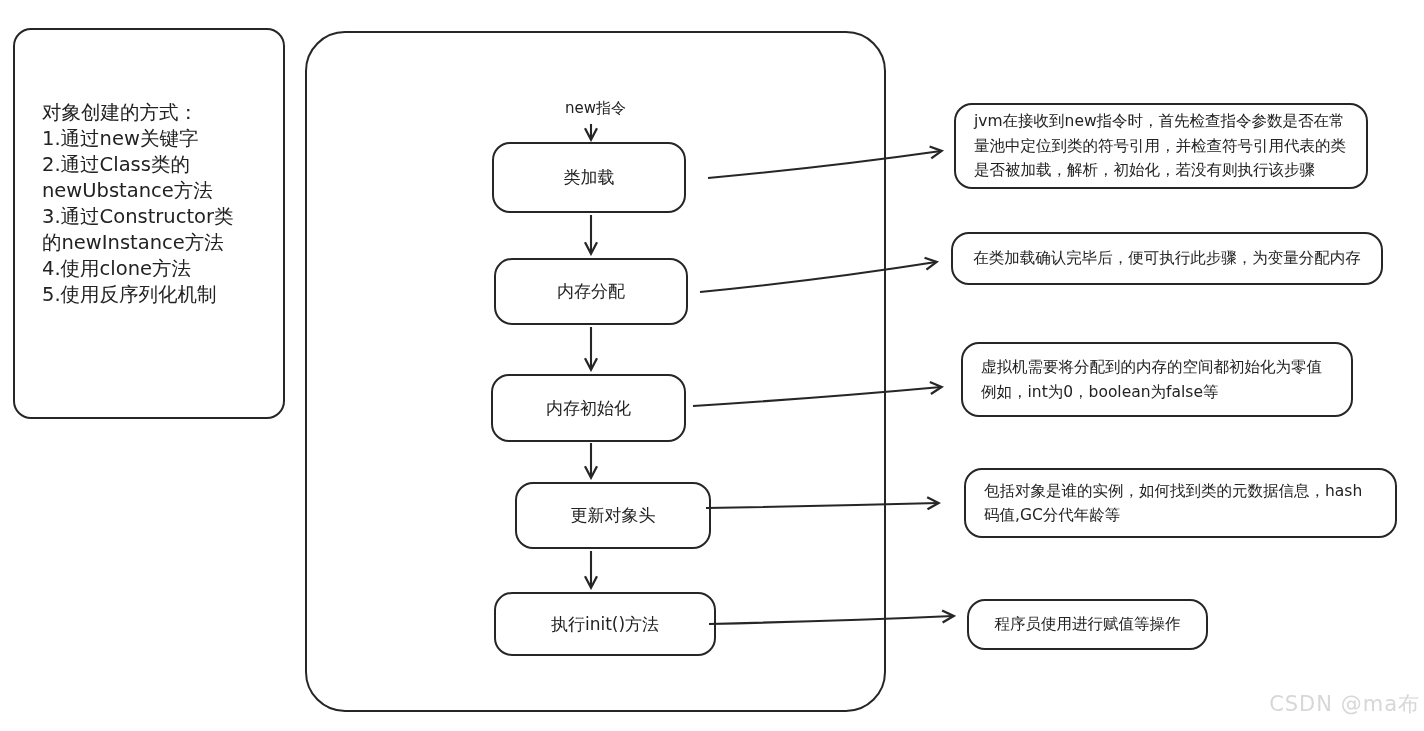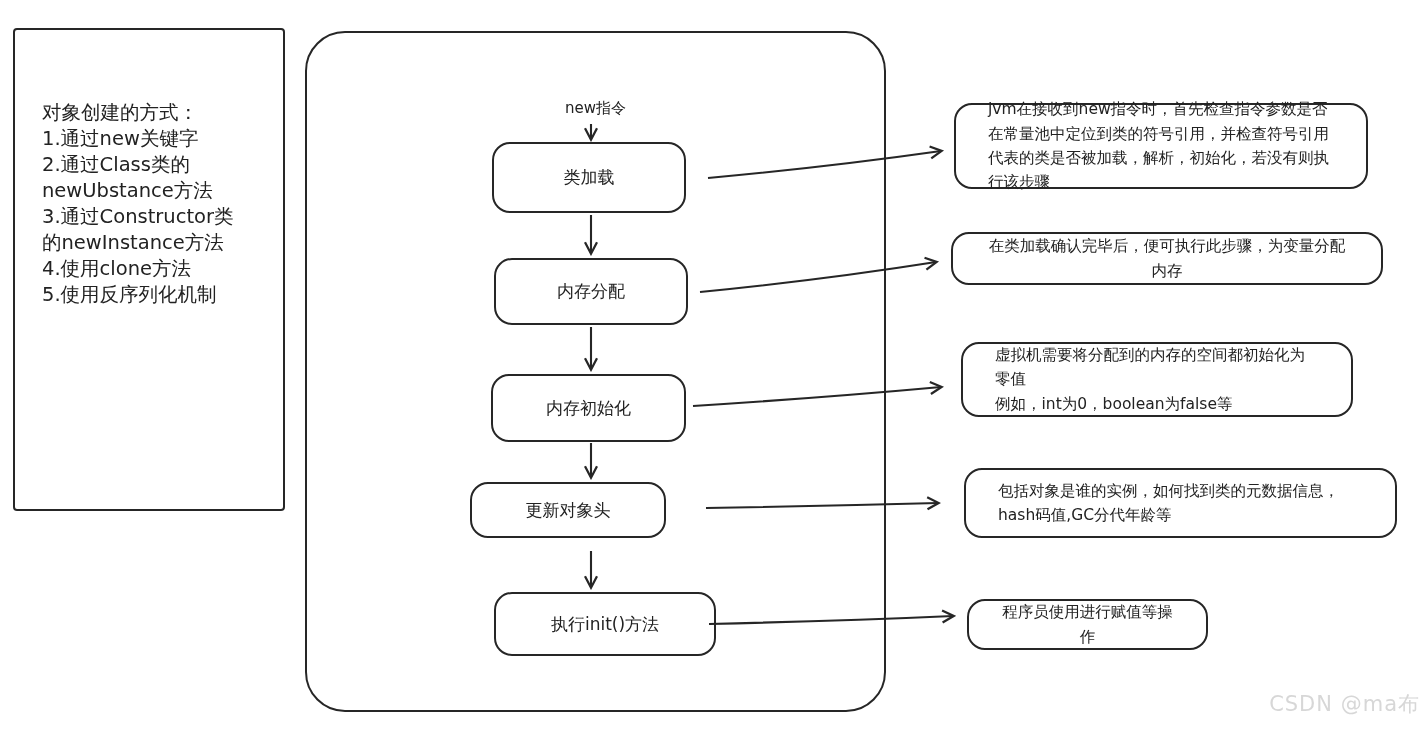--- a/index.html
+++ b/index.html
@@ -12,22 +12,22 @@
     color: #222222;
     overflow: hidden;
   }
   .box {
     position: absolute;
     border: 2.4px solid #262626;
     background: #ffffff;
     box-sizing: border-box;
   }
   .methods-box {
-    left: 13px; top: 28px; width: 272px; height: 483px;
-    border-radius: 4px;
+    left: 13px; top: 28px; width: 272px; height: 391px;
+    border-radius: 18px;
     padding: 70px 18px 0 27px;
     font-size: 19.5px;
     line-height: 26px;
   }
   .m-line { white-space: nowrap; }
   .main-frame {
     left: 305px; top: 31px; width: 581px; height: 681px;
     border-radius: 40px;
   }
   .flow-title {
@@ -51,21 +51,21 @@
     justify-content: center;
     font-size: 17px;
     z-index: 2;
   }
   .note {
     border-radius: 18px;
     display: flex;
     align-items: center;
     font-size: 15.5px;
     line-height: 1.58;
-    padding: 6px 32px;
+    padding: 6px 18px;
     z-index: 2;
   }
   .note span { white-space: pre-line; }
   .note.center { justify-content: center; text-align: center; }
   .arrows {
     position: absolute;
     left: 0; top: 0;
     z-index: 3;
     pointer-events: none;
   }
@@ -99,21 +99,21 @@
 
   <div class="box step" style="left:492px; top:142px; width:194px; height:71px;align-items:center;">
     <span>类加载</span>
   </div>
   <div class="box step" style="left:494px; top:258px; width:194px; height:67px;">
     <span>内存分配</span>
   </div>
   <div class="box step" style="left:491px; top:374px; width:195px; height:68px;">
     <span>内存初始化</span>
   </div>
-  <div class="box step" style="left:470px; top:482px; width:196px; height:56px;">
+  <div class="box step" style="left:515px; top:482px; width:196px; height:67px;">
     <span>更新对象头</span>
   </div>
   <div class="box step" style="left:494px; top:592px; width:222px; height:64px;">
     <span>执行init()方法</span>
   </div>
 
   <div class="box note" style="left:954px; top:103px; width:414px; height:86px;">
     <span>jvm在接收到new指令时，首先检查指令参数是否在常量池中定位到类的符号引用，并检查符号引用代表的类是否被加载，解析，初始化，若没有则执行该步骤</span>
   </div>
   <div class="box note center" style="left:951px; top:232px; width:432px; height:53px;">

